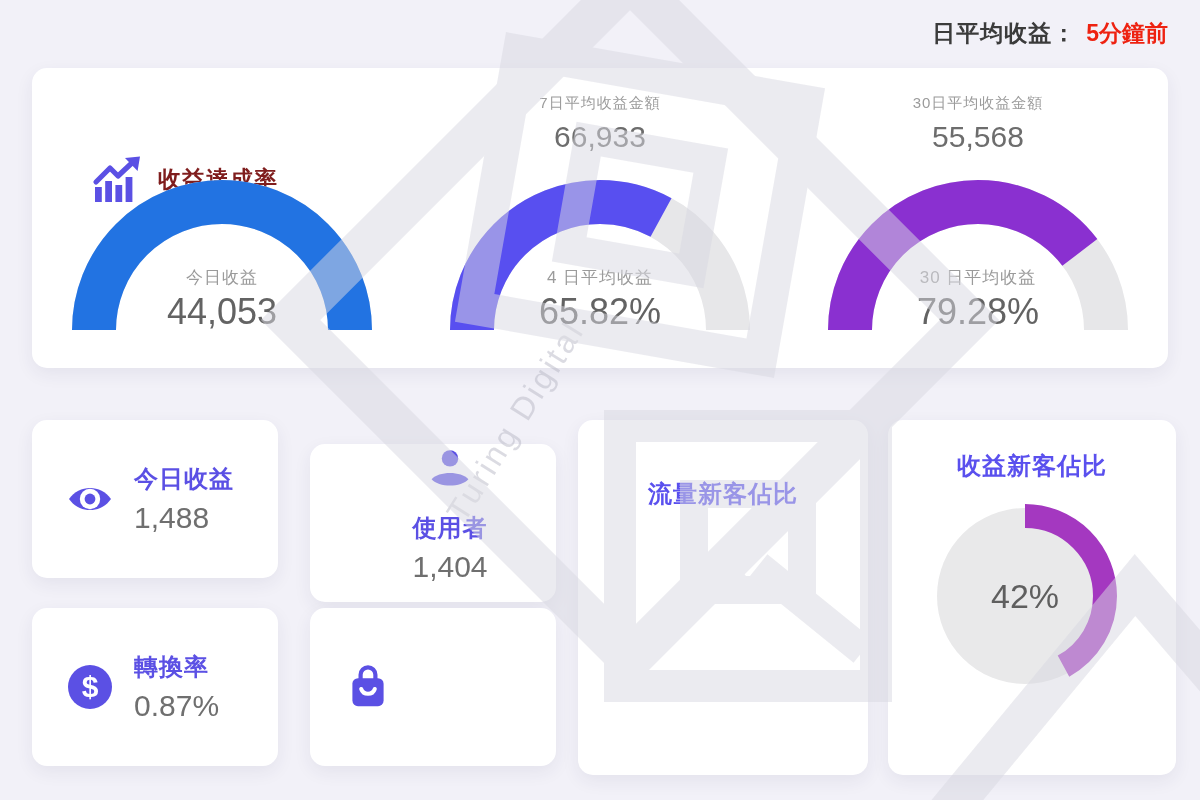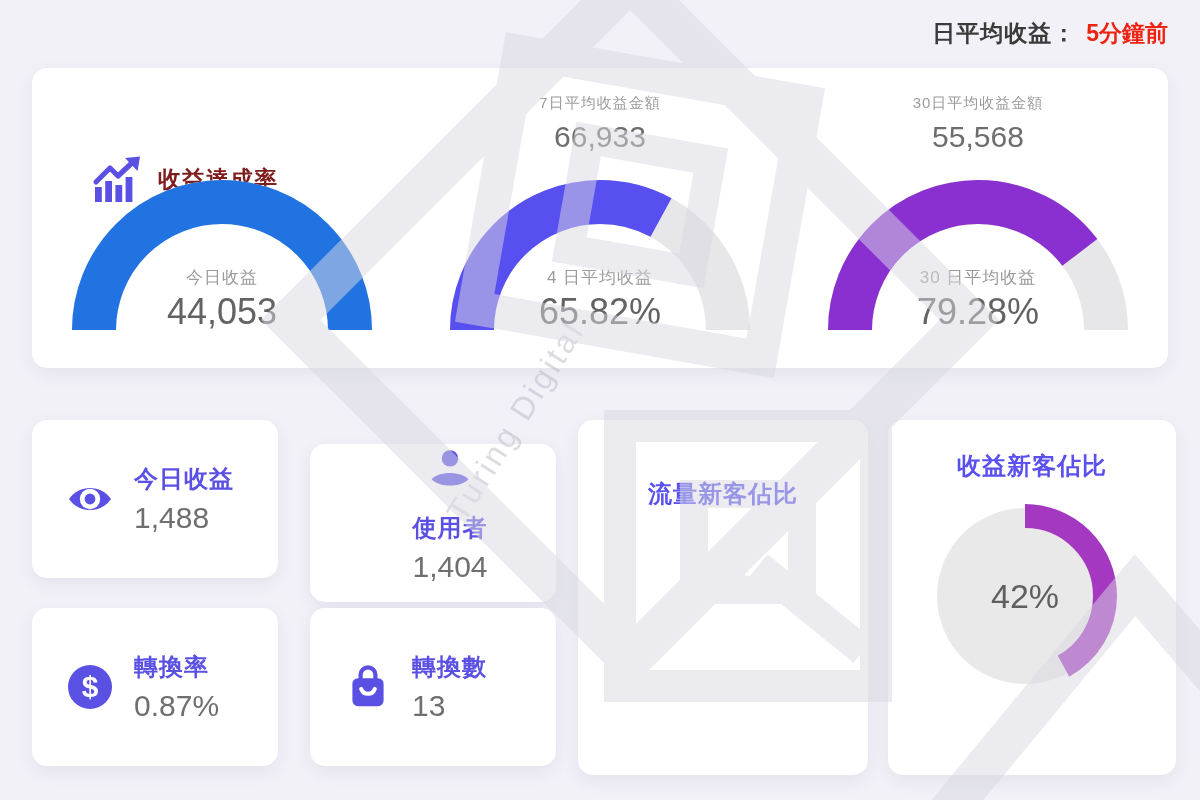--- a/index.html
+++ b/index.html
@@ -185,24 +185,20 @@
       <div class="svalue">0.87%</div>
     </div>
   </section>
 
   <section class="card stat-card sc-d">
     <svg class="stat-icon" viewBox="0 0 24 24">
       <path d="M8.3,9 V5.9 a3.7,3.7 0 0 1 7.4,0 V9" fill="none" stroke="#5b50e4" stroke-width="2.1"></path>
       <rect x="4.2" y="7.6" width="15.6" height="14" rx="2.8" fill="#5b50e4"></rect>
       <path d="M8.6,13 a3.6,3.6 0 0 0 6.8,0" fill="none" stroke="#ffffff" stroke-width="2" stroke-linecap="round"></path>
     </svg>
-    <div class="stat-text">
-      <div class="slabel">轉換數</div>
-      <div class="svalue">13</div>
-    </div>
   </section>
 
   <section class="card donut-card dc-1">
     <div class="donut-title">流量新客佔比</div>
   </section>
 
   <section class="card donut-card dc-2">
     <div class="donut-title">收益新客佔比</div>
     <div class="donutbox">
       <svg width="200" height="200" viewBox="0 0 200 200">

